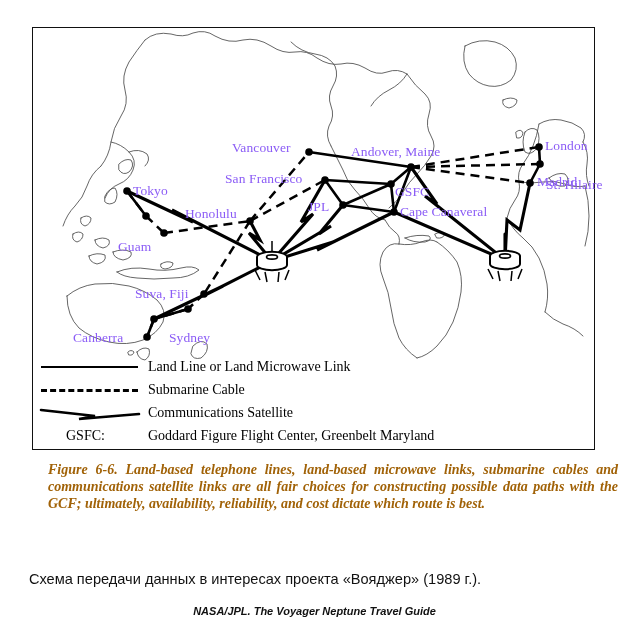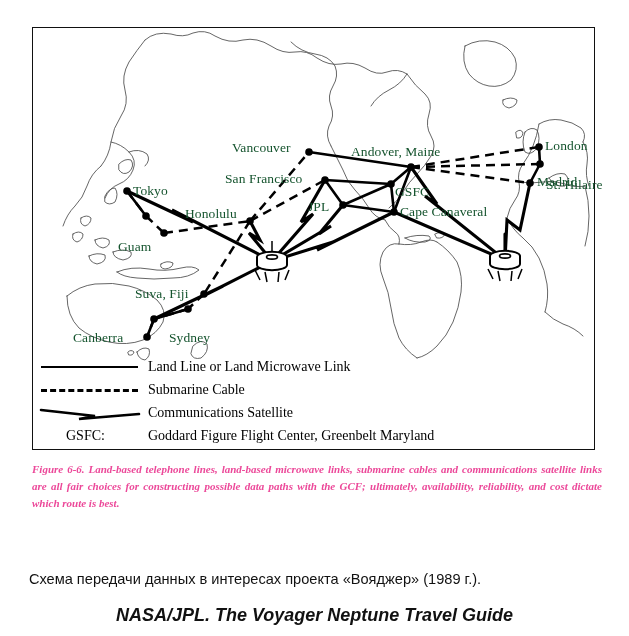--- a/index.html
+++ b/index.html
@@ -43,21 +43,21 @@
     height: 421px;
     display: block;
   }
 
   
   .map-label {
     position: absolute;
     font-family: "Liberation Serif", serif;
     font-size: 13.5px;
     line-height: 1;
-    color: #14532d;
+    color: #8b5cf6;
     white-space: nowrap;
     letter-spacing: 0.1px;
   }
 
   
   #legend {
     position: absolute;
     left: 0;
     top: 328px;
     width: 561px;
@@ -113,30 +113,30 @@
     left: 33px;
     top: 0;
     font-family: "Liberation Serif", serif;
     font-size: 14px;
     line-height: 18px;
   }
 
   
   #caption {
     position: absolute;
-    left: 32px;
+    left: 48px;
     top: 461px;
     width: 570px;
     font-family: "Liberation Serif", serif;
     font-style: italic;
     font-weight: bold;
-    font-size: 11px;
+    font-size: 14px;
     line-height: 17.2px;
     text-align: justify;
-    color: #ec4899;
+    color: #a16207;
   }
 
   
   #ru-caption {
     position: absolute;
     left: 0;
     top: 571px;
     width: 510px;
     text-align: center;
     font-family: "Liberation Sans", sans-serif;
@@ -145,21 +145,21 @@
   }
   #source-line {
     position: absolute;
     left: 0;
     top: 605px;
     width: 629px;
     text-align: center;
     font-family: "Liberation Sans", sans-serif;
     font-style: italic;
     font-weight: bold;
-    font-size: 18px;
+    font-size: 11px;
     color: #111111;
   }
 </style>
 </head>
 <body>
 
 <div id="page">
 
   <div id="figure-frame">
 

